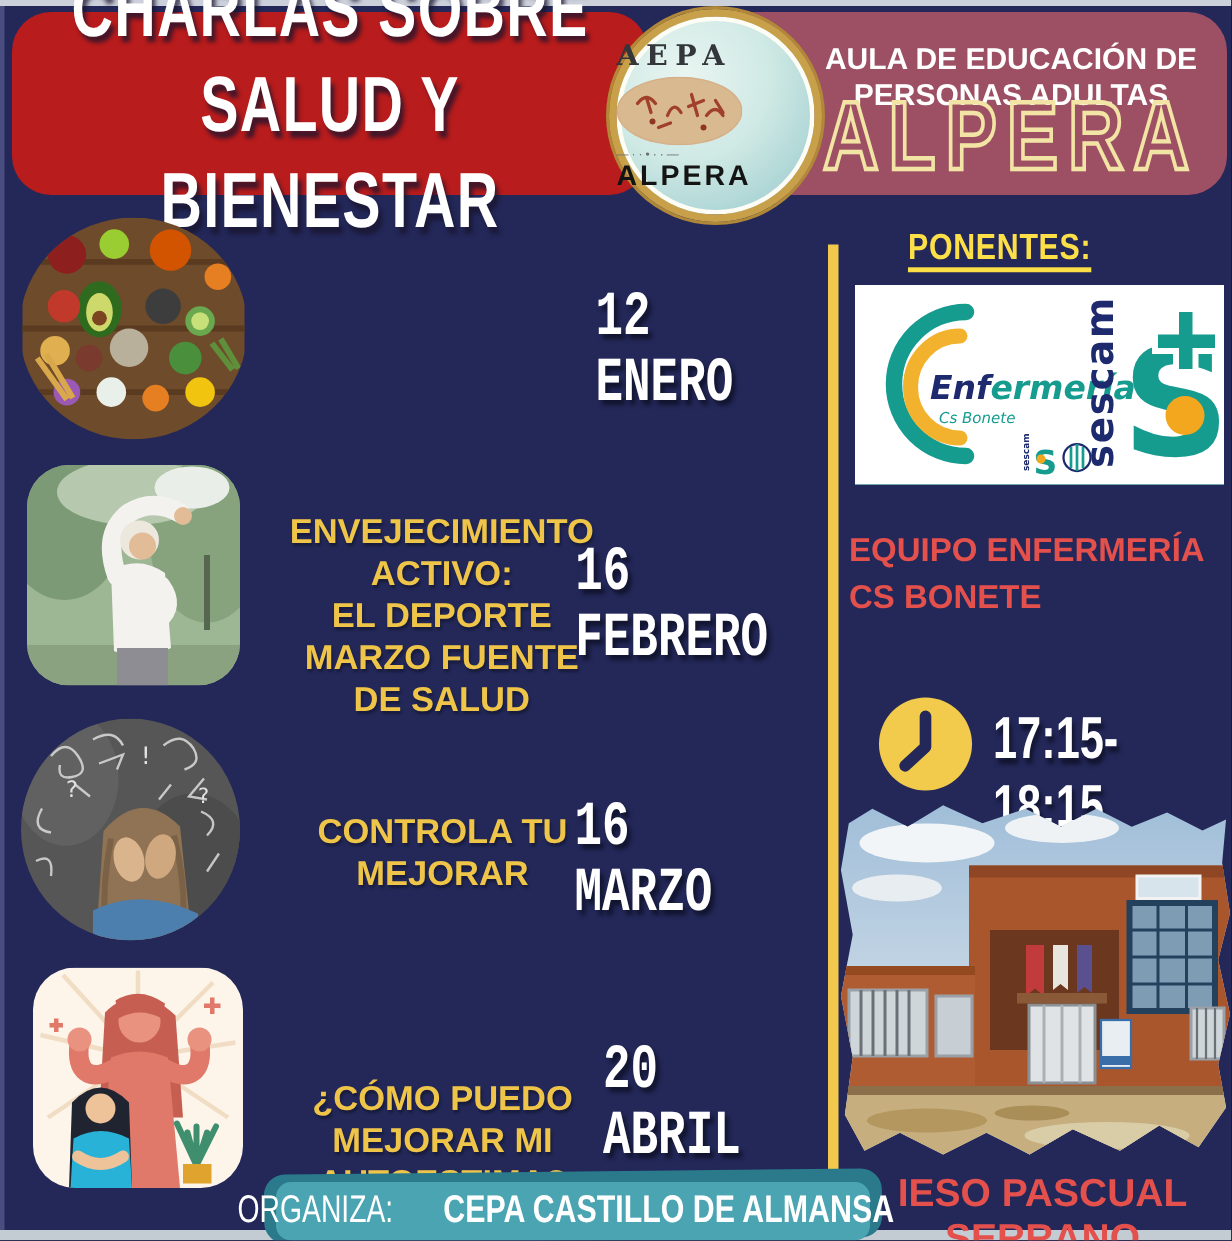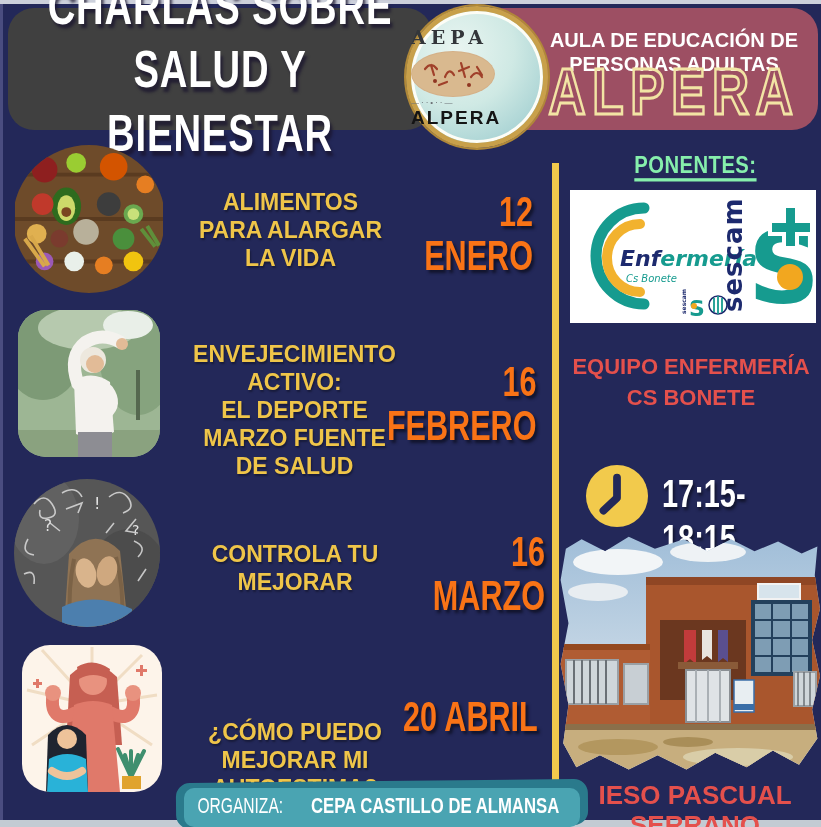--- a/index.html
+++ b/index.html
@@ -8,21 +8,21 @@
   .abs{position:absolute;}
   .cond{display:inline-block;transform:scale(0.85,1.16);transform-origin:center;}
   .pre{white-space:pre-line;margin-top:10px;}
 
   
   .edge-top{left:0;top:0;width:821px;height:4px;background:#ccd0db;}
   .edge-left{left:0;top:4px;width:3px;height:816px;background:#4a4d80;}
   .edge-bottom{left:0;top:820px;width:821px;height:7px;background:#c3cbd3;}
 
   
-  .title-box{left:8px;top:8px;width:424px;height:122px;background:#404040;border-radius:26px;
+  .title-box{left:8px;top:8px;width:424px;height:122px;background:#b91c1c;border-radius:26px;
              display:flex;align-items:center;justify-content:center;text-align:center;}
   .title-box h1{margin:0;color:#fff;font-size:45px;line-height:55px;font-weight:800;letter-spacing:1px;
                 text-shadow:3px 4px 3px rgba(25,20,45,.75);}
   .org-box{left:438px;top:8px;width:380px;height:122px;background:#9d4f63;border-radius:26px;}
   .aula{position:absolute;left:100px;top:10px;width:272px;text-align:center;color:#fff;
         font-weight:800;font-size:20px;line-height:24px;}
   .alpera-outline{position:absolute;left:96px;top:52px;width:280px;text-align:center;}
   .alpera-outline span{display:inline-block;transform:scale(0.95,1.2);transform-origin:center;
         font-size:54px;font-weight:800;letter-spacing:7px;color:transparent;
         -webkit-text-stroke:2.5px #f2e4a4;}
@@ -34,63 +34,63 @@
   .logo-oval{width:84px;height:46px;border-radius:50%;overflow:hidden;margin:3px 0 2px 0;}
   .logo-divider{color:#6b6f74;font-size:8px;letter-spacing:2px;line-height:8px;}
   .logo-town{font-size:19px;font-weight:800;color:#141414;letter-spacing:2px;}
 
   
   .divider{left:552px;top:163px;width:7px;height:624px;background:#f2c94c;}
 
   
   .talk-topic{color:#efc549;font-weight:800;text-align:center;font-size:23px;line-height:28px;
               text-shadow:1px 2px 2px rgba(0,0,0,.35);}
-  .talk-date{color:#f97316;text-align:right;}
+  .talk-date{color:#ffffff;text-align:left;font-family:Liberation Mono, monospace;}
   .talk-date span{font-size:36px;font-weight:800;line-height:38px;
               text-shadow:3px 3px 3px rgba(15,18,40,.9);}
   .img-circle{border-radius:50%;overflow:hidden;}
   .img-round{border-radius:28px;overflow:hidden;}
   .photo svg{display:block;}
 
   #topic1{left:183px;top:178px;width:215px;}
   #date1{left:385px;top:196px;width:160px;}
   #img1{left:13px;top:145px;width:152px;height:148px;}
   #topic2{left:172px;top:330px;width:245px;}
   #date2{left:370px;top:366px;width:180px;}
   #img2{left:18px;top:310px;width:142px;height:147px;}
   #topic3{left:180px;top:530px;width:230px;}
-  #date3{left:397px;top:536px;width:160px;}
+  #date3{left:371px;top:536px;width:160px;}
   #img3{left:14px;top:479px;width:146px;height:148px;}
   #topic4{left:175px;top:708px;width:240px;}
   #date4{left:390px;top:698px;width:160px;}
   #img4{left:22px;top:645px;width:140px;height:147px;}
 
   
-  .cream-heading{color:#86efac;font-weight:800;font-size:22px;text-align:center;}
+  .cream-heading{color:#fde047;font-weight:800;font-size:22px;text-align:left;}
   .cream-heading span{display:inline-block;transform:scale(0.92,1.1);
       text-decoration:underline;text-decoration-thickness:3px;text-underline-offset:5px;letter-spacing:.5px;}
   #ponentes-heading{left:600px;top:152px;width:190px;}
   .logo-box{left:570px;top:190px;width:246px;height:133px;background:#5eead4;}
   #team{left:566px;top:341px;width:250px;color:#e4504c;font-weight:800;font-size:22px;
-        line-height:31px;text-align:center;}
+        line-height:31px;}
   #cuando-heading{left:594px;top:426px;width:205px;}
   .clock{left:585px;top:464px;width:64px;height:64px;}
   #time{left:650px;top:477px;width:160px;color:#fff;}
   #time span{font-size:34px;font-weight:800;text-shadow:2px 3px 3px rgba(15,18,40,.9);}
   .building{left:558px;top:532px;width:262px;height:240px;
       clip-path:polygon(3% 7%,9% 3%,18% 8%,27% 2%,37% 7%,48% 3%,57% 8%,66% 3%,75% 8%,84% 4%,93% 9%,99% 6%,98% 18%,100% 32%,97% 45%,100% 60%,97% 74%,99% 86%,92% 97%,82% 91%,72% 98%,60% 92%,49% 99%,38% 93%,27% 99%,16% 93%,7% 98%,2% 88%,4% 72%,1% 55%,4% 38%,1% 20%);}
   #venue{left:575px;top:770px;width:240px;text-align:center;color:#e4504c;font-weight:800;
          font-size:26px;line-height:30px;z-index:6;}
 
   
   .band-outer{left:176px;top:781px;width:412px;height:46px;background:#2a7a8c;border-radius:14px;
               transform:rotate(-.6deg);z-index:4;}
   .band-inner{left:184px;top:788px;width:396px;height:39px;background:#4aa4b2;border-radius:10px;z-index:5;}
   #organiza{left:184px;top:788px;width:396px;height:36px;display:flex;align-items:center;
-            justify-content:center;z-index:6;color:#fff;font-size:19px;white-space:nowrap;}
+            justify-content:center;z-index:6;color:#fff;font-size:23px;white-space:nowrap;}
   #organiza .lbl{font-weight:400;transform:scale(.82,1.12);display:inline-block;}
   #organiza .org{font-weight:800;transform:scale(.88,1.12);display:inline-block;margin-left:2px;}
 </style>
 </head>
 <body>
 
 <div id="poster">
 
   <div class="abs edge-top"></div>
   <div class="abs edge-left"></div>
@@ -145,23 +145,20 @@
       <circle cx="45" cy="95" r="9" fill="#7a3b2e"></circle>
         <circle cx="110" cy="95" r="11" fill="#4a8f3c"></circle>
       <circle cx="60" cy="118" r="10" fill="#e9f0ea"></circle>
         <circle cx="90" cy="122" r="9" fill="#e67e22"></circle>
       <circle cx="120" cy="118" r="10" fill="#f1c40f"></circle>
         <circle cx="30" cy="118" r="9" fill="#9b59b6"></circle>
       <path d="M128 85 l14 18 M134 82 l12 20" stroke="#5f8f3a" stroke-width="4"></path>
       <path d="M10 95 l20 28 M16 92 l18 30" stroke="#d8a84a" stroke-width="4"></path>
     </svg>
   </div>
-  <div class="abs talk-topic pre" id="topic1">ALIMENTOS
-PARA ALARGAR
-LA VIDA</div>
   <div class="abs talk-date" id="date1">
     <span class="cond">12 ENERO</span>
   </div>
 
   <div class="abs img-round photo" id="img2">
     <svg width="142" height="147" viewBox="0 0 142 147" xmlns="http://www.w3.org/2000/svg">
       <rect width="142" height="147" fill="#9db694"></rect>
       <ellipse cx="25" cy="40" rx="40" ry="50" fill="#7d9a76"></ellipse>
       <ellipse cx="120" cy="50" rx="38" ry="55" fill="#86a37e"></ellipse>
       <ellipse cx="70" cy="18" rx="50" ry="22" fill="#b6c9ae"></ellipse>

